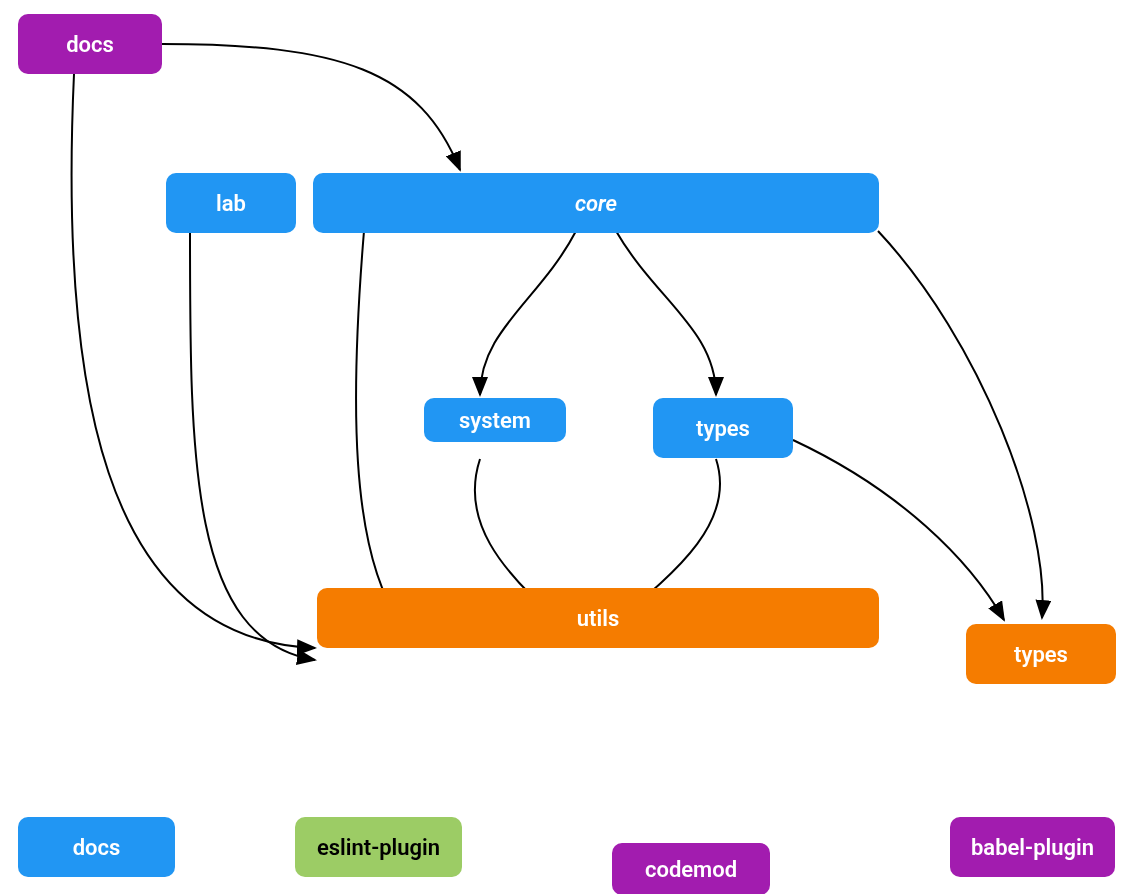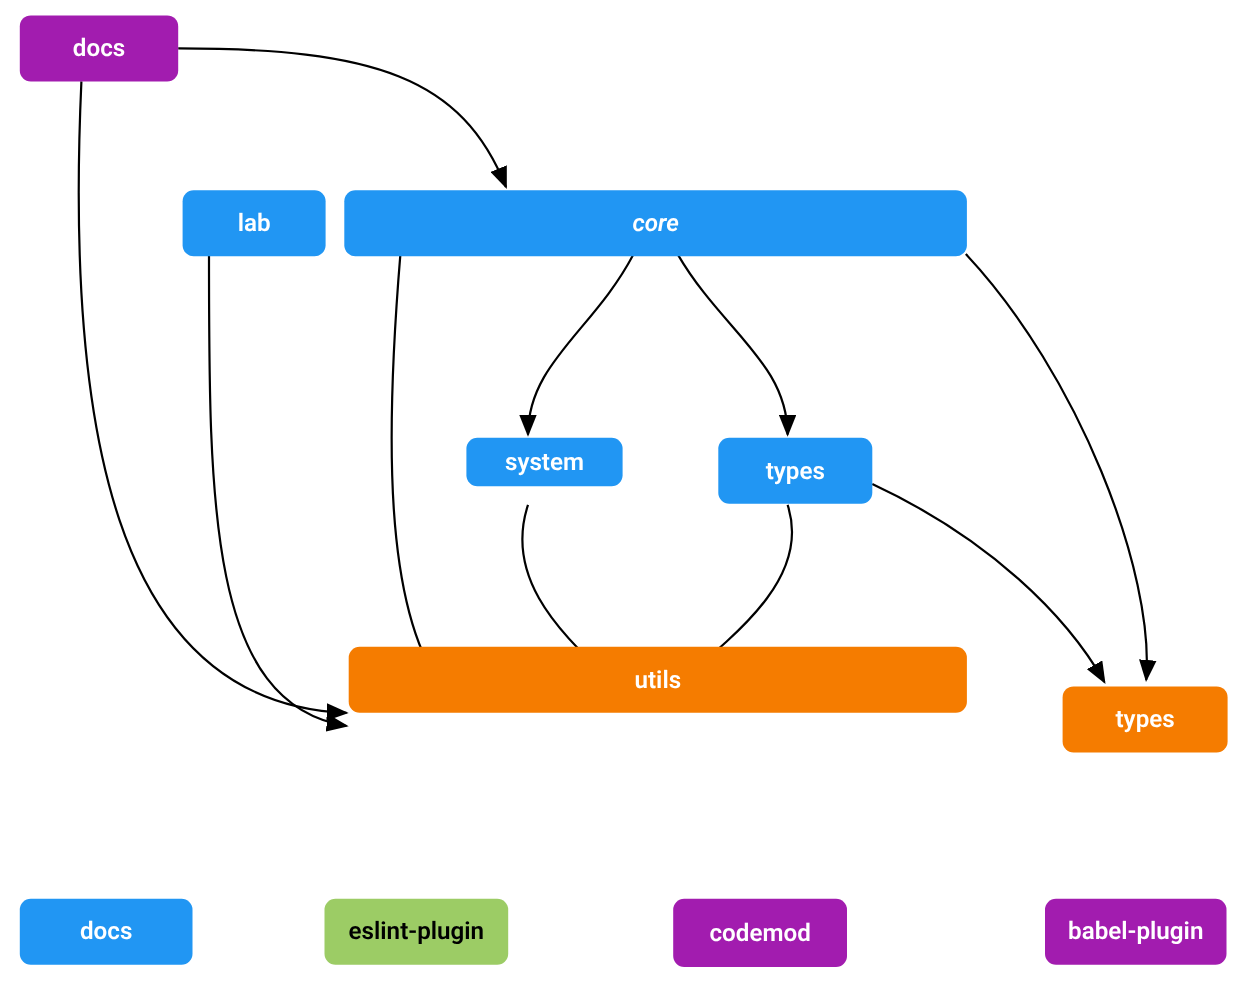--- a/index.html
+++ b/index.html
@@ -117,21 +117,21 @@
   </div>
 
   <div class="node blue" style="left:18px; top:817px; width:157px; height:60px;">
     <span>docs</span>
   </div>
 
   <div class="node green" style="left:295px; top:817px; width:167px; height:60px;">
     <span>eslint-plugin</span>
   </div>
 
-  <div class="node purple" style="left:612px; top:817px; width:158px; height:62px;">
+  <div class="node purple" style="left:612px; top:843px; width:158px; height:52px;">
     <span>codemod</span>
   </div>
 
   <div class="node purple" style="left:950px; top:817px; width:165px; height:60px;">
     <span>babel-plugin</span>
   </div>
 
 </div>
 
 </body></html>

